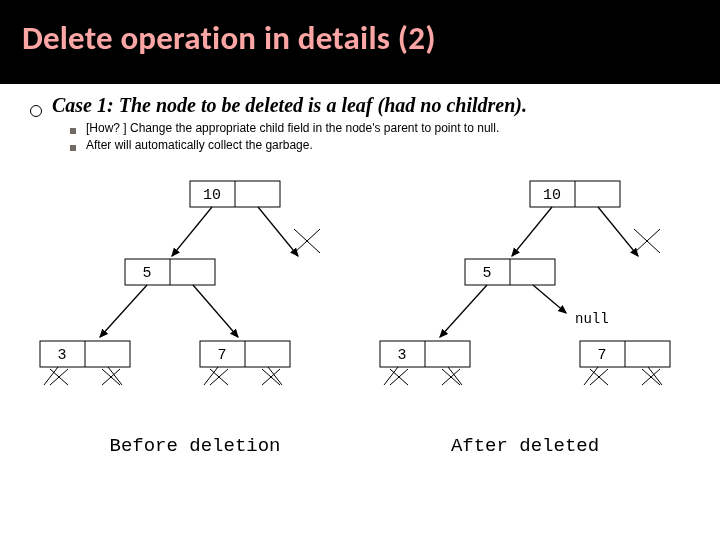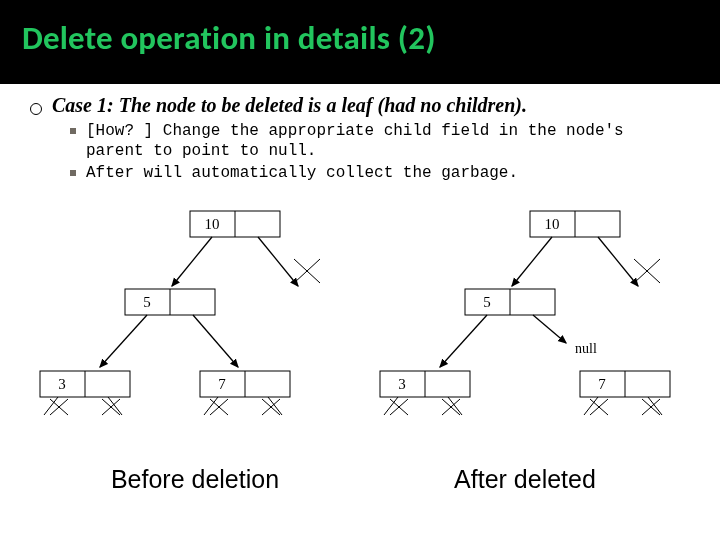--- a/index.html
+++ b/index.html
@@ -9,77 +9,77 @@
     height: 540px;
     background: #fff;
     font-family: Georgia, 'Times New Roman', serif;
     overflow: hidden;
   }
   .header {
     background: #000;
     padding: 18px 22px 26px 22px;
   }
   .title {
-    color: #22c55e;
+    color: #fca5a5;
     font-size: 33px;
     font-weight: bold;
     font-family: Candara, Calibri, Segoe, sans-serif;
     letter-spacing: 0.2px;
   }
   .content {
     padding: 10px 30px 0 30px;
   }
   .main-bullet {
     display: flex;
-    align-items: center;
+    align-items: flex-end;
     margin-bottom: 4px;
   }
   .circ {
     width: 10px;
     height: 10px;
     border: 1.5px solid #000;
     border-radius: 50%;
     margin-top: 7px;
     margin-right: 10px;
     flex: 0 0 auto;
   }
   .main-text {
     font-style: italic;
     font-weight: bold;
     font-size: 20px;
   }
   .sub-list {
     margin: 2px 0 0 40px;
-    font-family: Liberation Mono, monospace;
-    font-size: 16px;
+    font-family: Liberation Sans, sans-serif;
+    font-size: 12px;
     line-height: 1.25;
   }
   .sub-item {
     display: flex;
     align-items: flex-start;
     margin-bottom: 2px;
   }
   .sq {
     width: 6px;
     height: 6px;
     background: #706a62;
     margin-top: 7px;
     margin-right: 10px;
     flex: 0 0 auto;
   }
   .diagram-area {
     position: relative;
     height: 260px;
     margin-top: 18px;
-    font-family: Liberation Serif, serif;
+    font-family: Liberation Mono, monospace;
   }
   .captions {
     display: flex;
-    font-family: Liberation Sans, sans-serif;
-    font-size: 25px;
+    font-family: Liberation Mono, monospace;
+    font-size: 19px;
     margin-top: 4px;
   }
   .cap {
     width: 50%;
     text-align: center;
   }
   .svg-wrap {
     position: absolute;
     inset: 0;
   }

